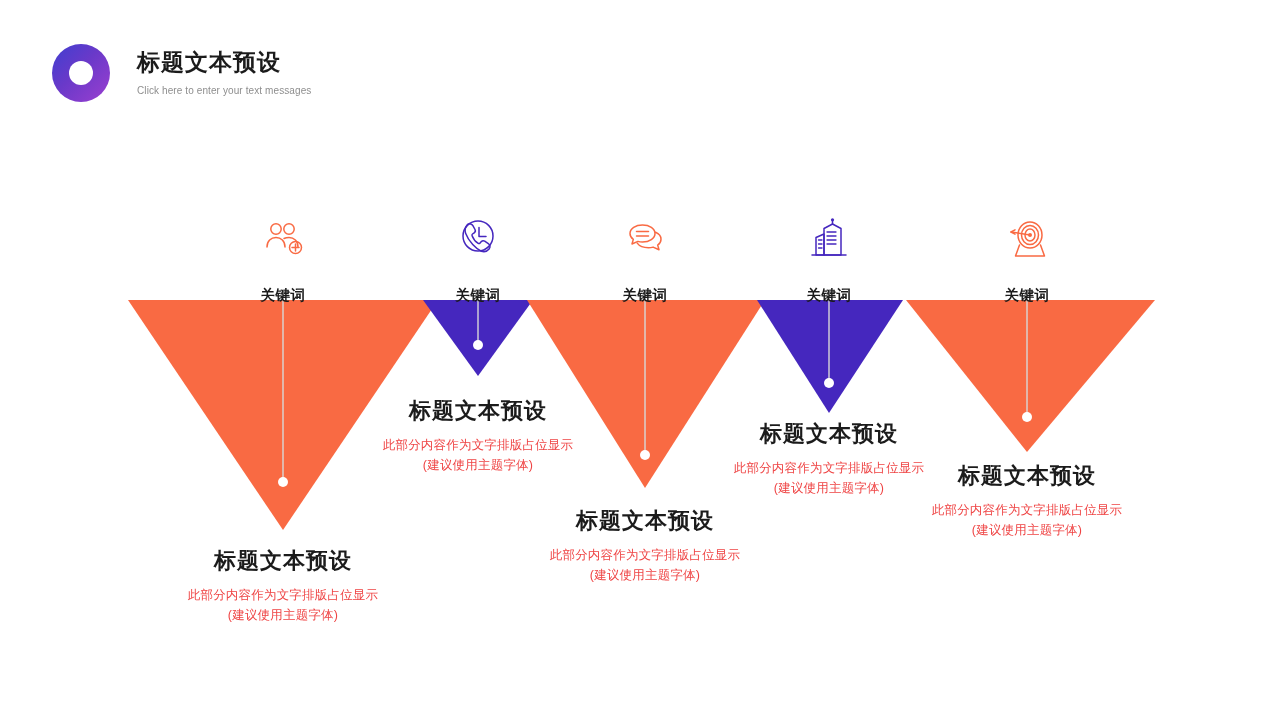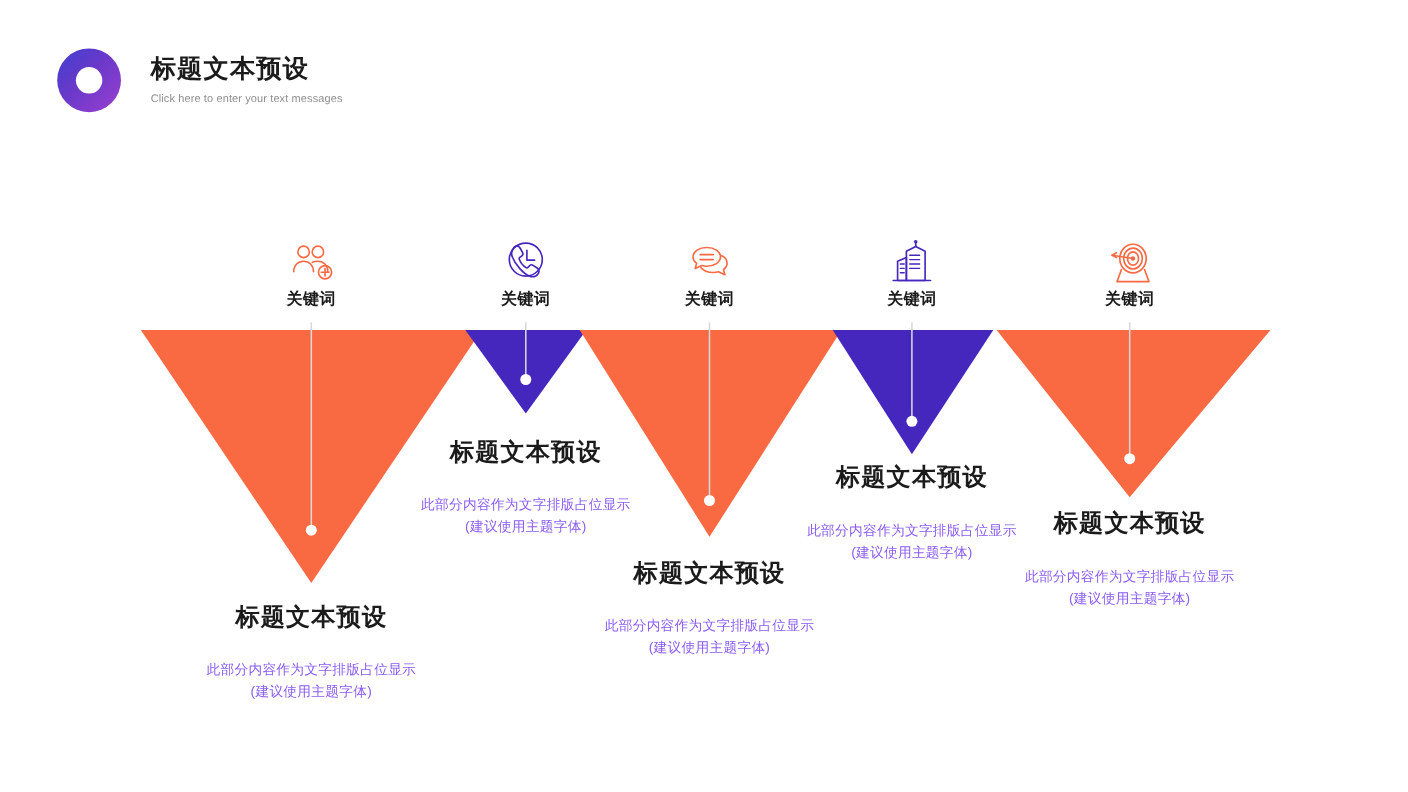--- a/index.html
+++ b/index.html
@@ -86,21 +86,21 @@
     align-items: center;
   }
   .node-icon {
     width: 46px;
     height: 46px;
     display: flex;
     align-items: center;
     justify-content: center;
   }
   .node-label {
-    margin-top: 0;
+    margin-top: 24px;
     font-size: 14.5px;
     font-weight: bold;
     color: #1b1b1b;
     letter-spacing: 0.5px;
   }
 
   
   .block {
     position: absolute;
     width: 320px;
@@ -108,23 +108,23 @@
     text-align: center;
   }
   .block-title {
     font-size: 22px;
     font-weight: bold;
     color: #1b1b1b;
     letter-spacing: 1px;
     line-height: 1.2;
   }
   .block-desc {
-    margin-top: 26px;
+    margin-top: 12px;
     font-size: 12.5px;
-    color: #8b5cf6;
+    color: #ef4444;
     line-height: 1.55;
     letter-spacing: 0.2px;
   }
 </style>
 </head>
 <body>
 
 <div class="header">
   <div class="logo-ring">
     <div class="logo-hole"></div>

